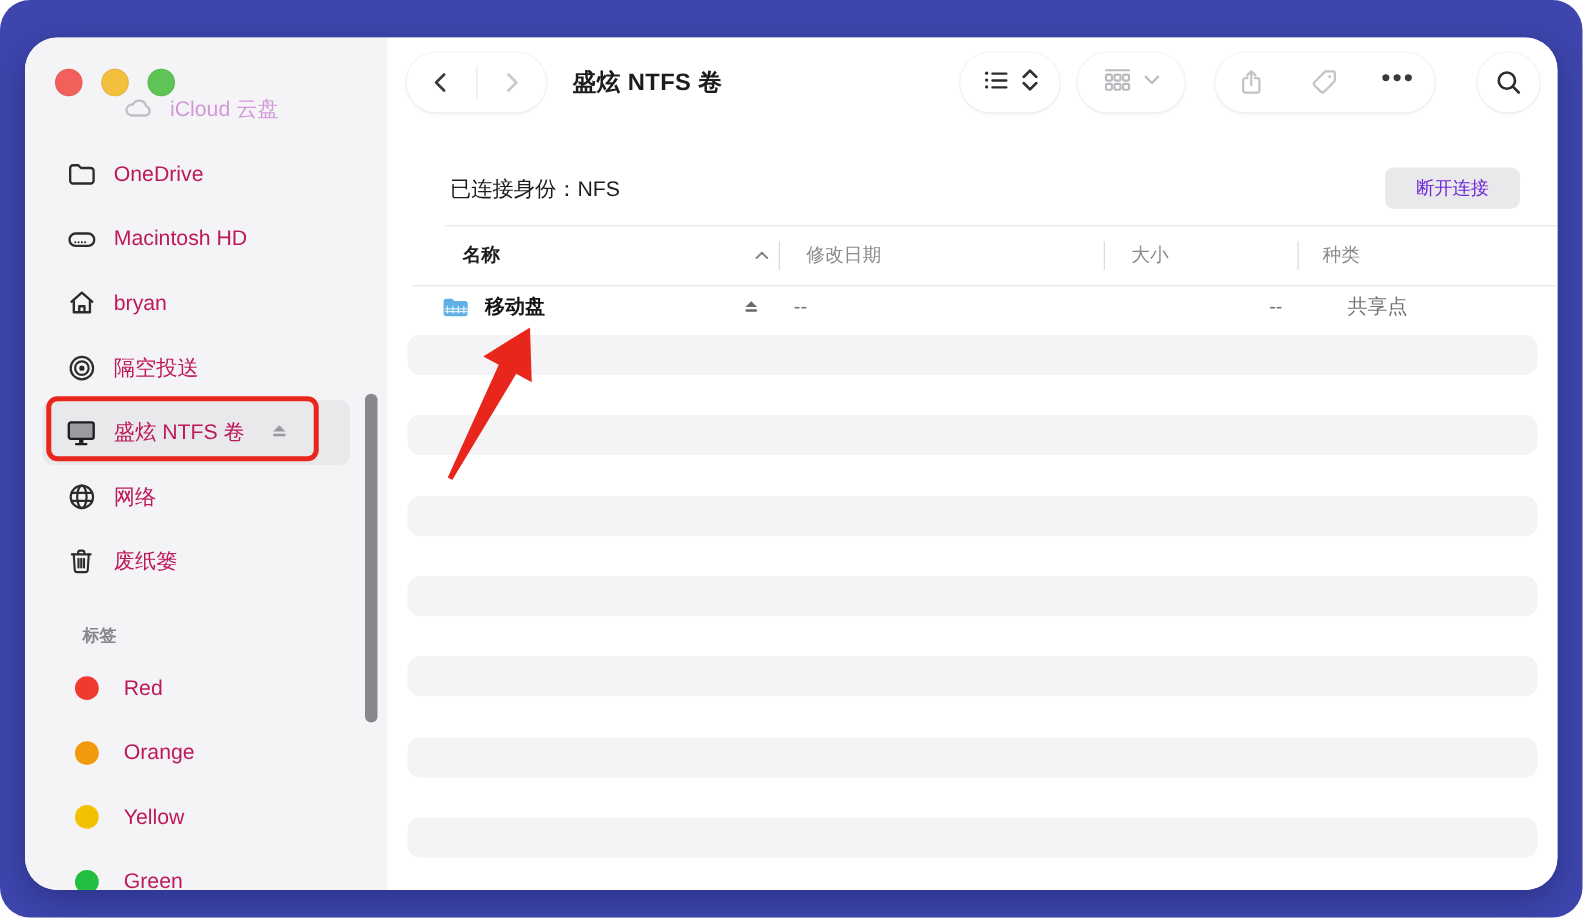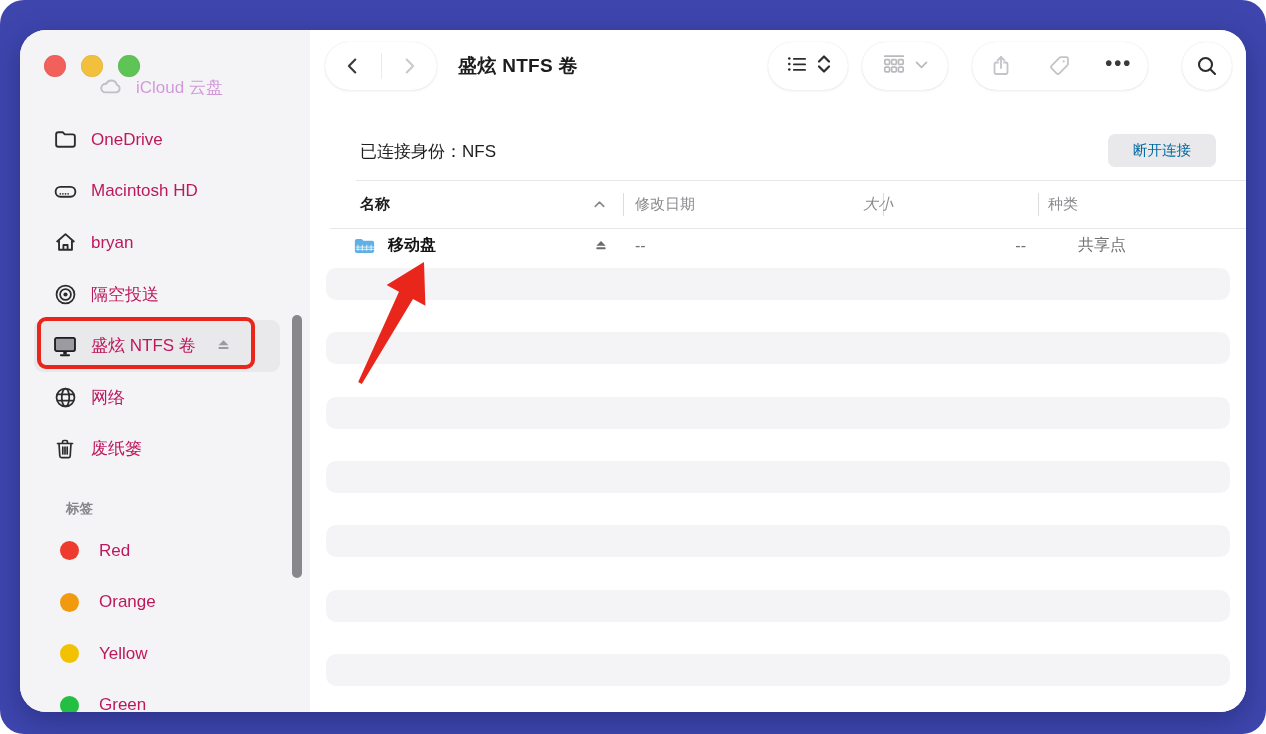--- a/index.html
+++ b/index.html
@@ -47,32 +47,32 @@
   .pill-list { left:458px; width:80px; gap:7px; }
   .pill-group { left:552px; width:86px; gap:6px; }
   .pill-actions { left:662px; width:176px; gap:0; justify-content:space-around; }
   .pill-search { left:872px; width:50px; border-radius:25px; }
   .act-btn { width:56px; height:48px; display:flex; align-items:center; justify-content:center; }
   .dots { font-size:20px; letter-spacing:2px; color:#3a3a3c; font-weight:700; line-height:1; padding-bottom:6px;}
   
   .status-text { position:absolute; left:50px; top:104px; height:34px; display:flex; align-items:center;
                  font-size:17px; font-weight:400; }
   .disconnect { position:absolute; left:798px; top:104px; width:108px; height:33px;
-                background:#e9e9eb; border:none; border-radius:7px; font-size:14.5px; color:#0369a1;
+                background:#e9e9eb; border:none; border-radius:7px; font-size:14.5px; color:#6d28d9;
                 font-family:inherit; display:flex; align-items:center; justify-content:center; }
   .rule { position:absolute; height:1px; background:#e7e7ea; left:46px; right:0; }
   .rule-status { top:150px; }
   .rule-header { top:198px; left:20px; }
   
   .thead { position:absolute; top:150px; left:0; right:0; height:48px; font-size:15px; color:#8a8a8e; }
-  .th { position:absolute; top:0; height:48px; display:flex; align-items:center; }
+  .th { position:absolute; top:0; height:48px; display:flex; align-items:center;margin-left:10px; }
   .th-name { left:50px; color:#1d1d1f; font-weight:600; }
   .th-sort { left:282px; }
   .th-date { left:325px; }
-  .th-size { left:553px;font-style:italic; }
+  .th-size { left:585px; }
   .th-kind { left:738px; }
   .col-div { position:absolute; top:13px; width:1px; height:23px; background:#dcdce0; }
   
   .frow { position:absolute; top:198px; left:0; right:0; height:35px; font-size:16px; }
   .fcell { position:absolute; top:0; height:35px; display:flex; align-items:center; }
   .f-icon { left:44px; }
   .f-name { left:78px; font-weight:600; color:#141416; }
   .f-eject { left:283px; }
   .f-date { left:325px; color:#737377; }
   .f-size { left:648px; width:68px; justify-content:flex-end; color:#737377; }

